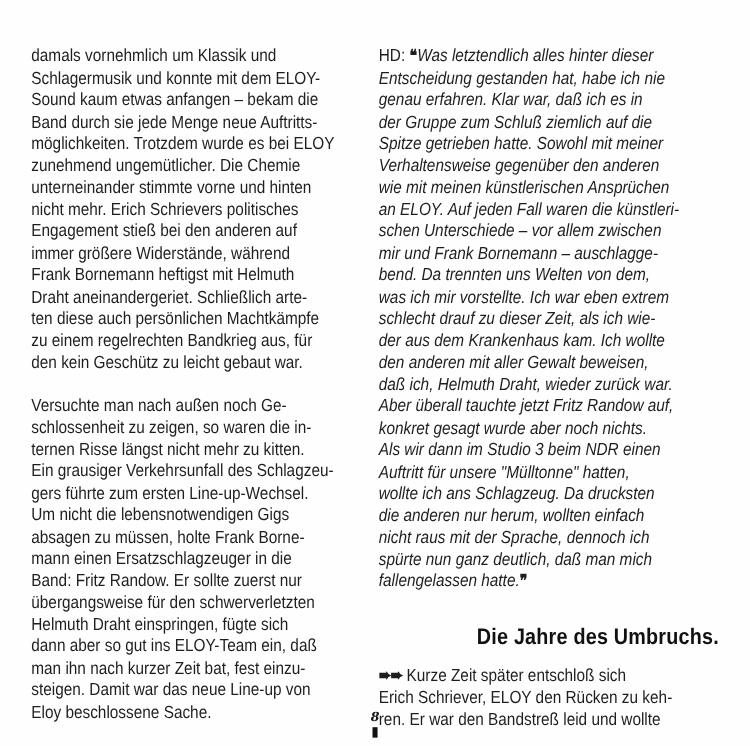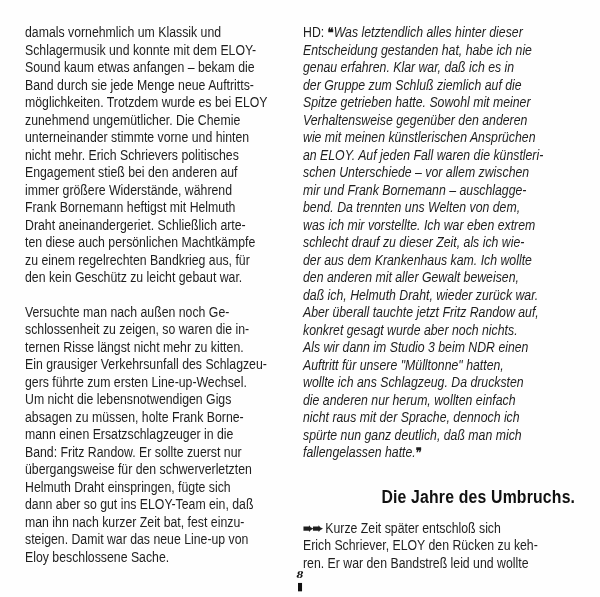--- a/index.html
+++ b/index.html
@@ -10,21 +10,21 @@
     color: #1e1e1e;
     overflow: hidden;
   }
   .page {
     position: relative;
     width: 600px; height: 597px;
     background: #fefefe;
   }
   .cols {
     position: absolute;
-    top: 24px; left: 25px;
+    top: 36px; left: 25px;
     display: flex;
     gap: 6px;
   }
   .col { width: 272px; }
   .col-inner {
     width: 310px;
     transform: scaleX(0.878);
     transform-origin: top left;
   }
   .body-text {

